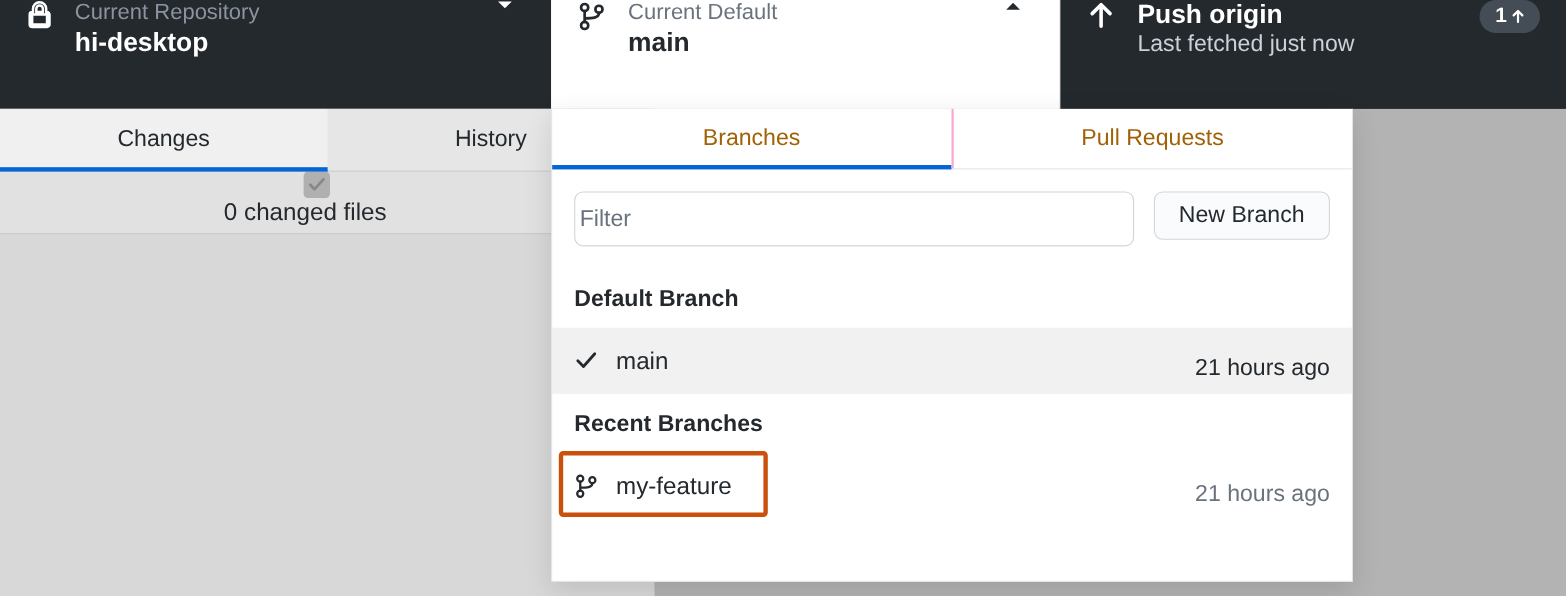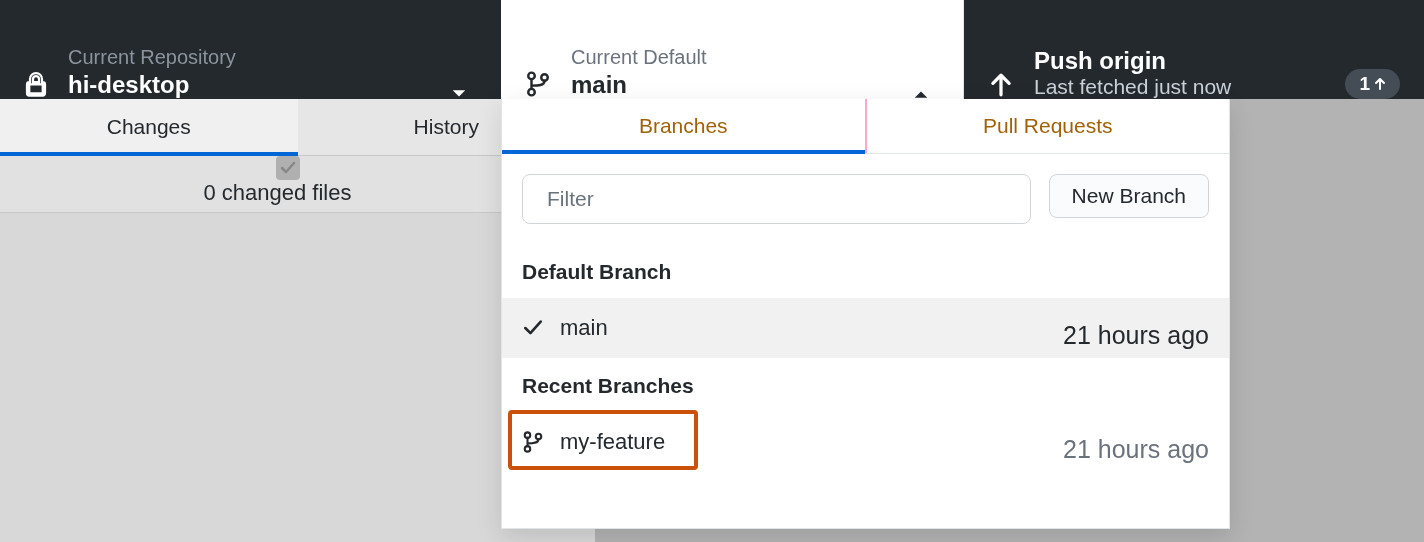--- a/index.html
+++ b/index.html
@@ -17,21 +17,21 @@
     }
     .toolbar {
       display: flex;
       height: 99px;
       width: 100%;
     }
     .toolbar-section {
       background: #24292e;
       color: #fff;
       display: flex;
-      align-items: flex-end;
+      align-items: flex-start;
       padding: 0 24px;
       cursor: pointer;
       position: relative;
     }
     .toolbar-section.repo {
       width: 501px;
     }
     .toolbar-section.branch {
       width: 463px;
       background: #fff;
@@ -192,21 +192,21 @@
     .filter-row {
       display: flex;
       padding: 20px;
       gap: 18px;
     }
     .filter-input {
       flex: 1;
       height: 50px;
       border: 1px solid #d1d5da;
       border-radius: 8px;
-      padding: 0 24px;
+      padding: 0 4px;
       font-size: 21px;
       color: #0f766e;
     }
     .filter-input::placeholder {
       color: #6a737d;
     }
     .new-branch-btn {
       height: 44px;
       padding: 0 22px;
       border: 1px solid #d1d5da;
@@ -239,21 +239,21 @@
       flex-shrink: 0;
       display: flex;
       align-items: center;
     }
     .branch-item .bi-name {
       flex: 1;
       color: #24292e;
     }
     .branch-item .bi-time {
       color: #24292e;
-      font-size: 25px;
+      font-size: 21px;
       margin-top: 14px;
     }
     .branch-item.recent .bi-time {
       color: #6a737d;
     }
     .highlight-box {
       position: absolute;
       border: 4px solid #c9510c;
       border-radius: 4px;
       pointer-events: none;

